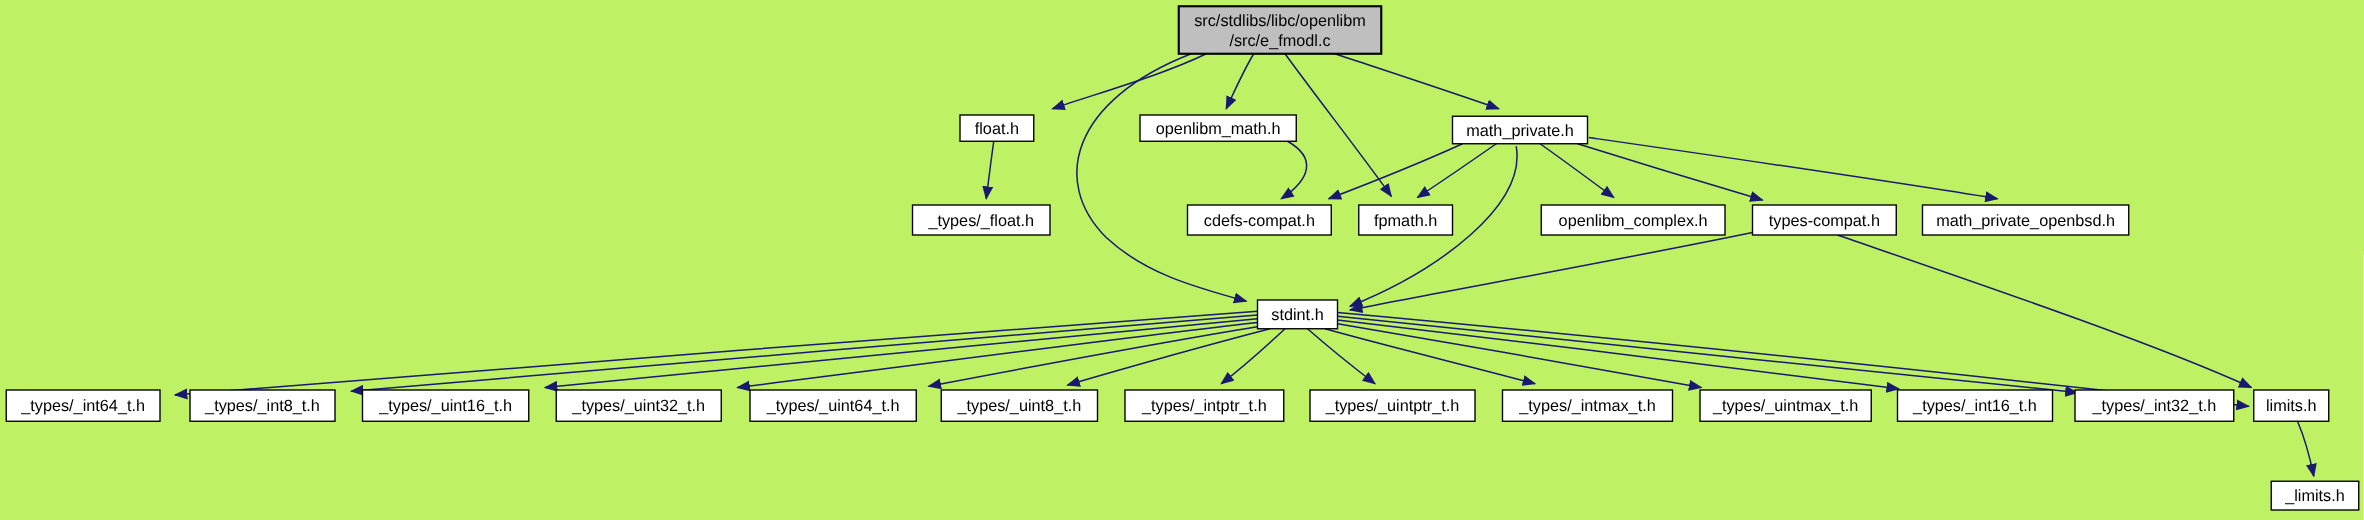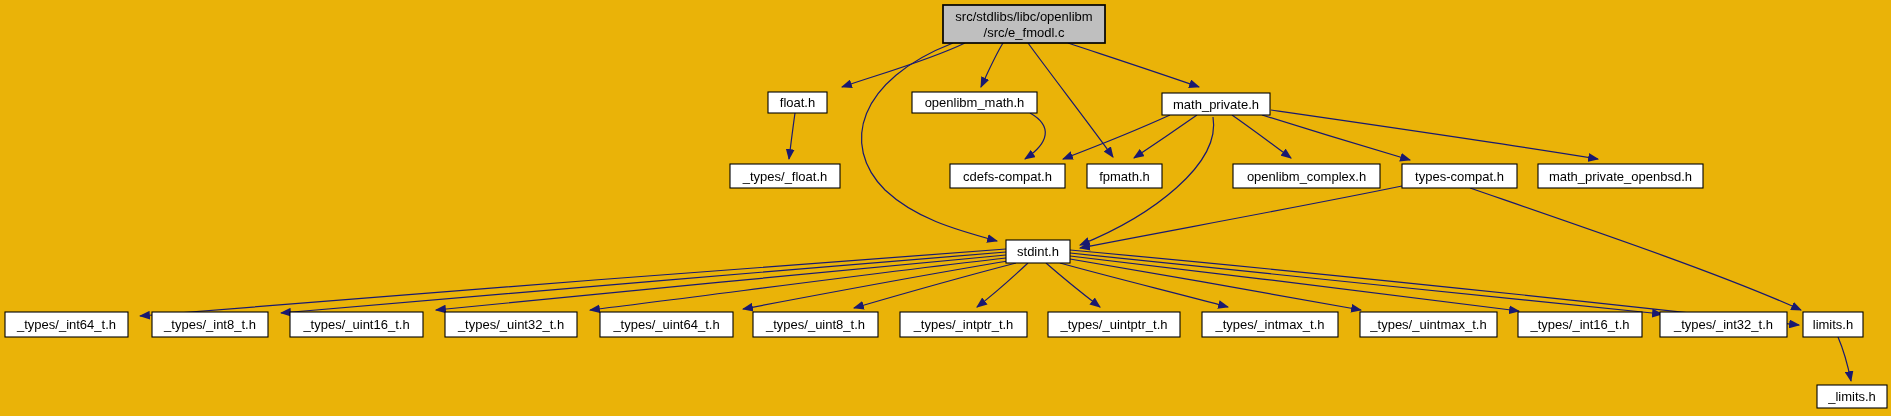--- a/index.html
+++ b/index.html
@@ -1,16 +1,16 @@
 <!DOCTYPE html>
 <html><head>
 <meta charset="utf-8">
 <style>
   html,body{margin:0;padding:0;background:#ffffff;}
-  .canvas{position:relative;width:1891px;height:416px;background:#eab308;overflow:hidden;}
+  .canvas{position:relative;width:1891px;height:416px;background:#bef264;overflow:hidden;}
   svg{display:block;}
   .node-rect{cursor:pointer;}
   text{font-family:"Liberation Sans","DejaVu Sans",sans-serif;font-size:13px;fill:#000000;}
 </style>
 </head>
 <body>
 
 <div class="canvas">
   <svg id="graph" width="1891" height="416" viewBox="0 0 1891 416">
       <defs>

